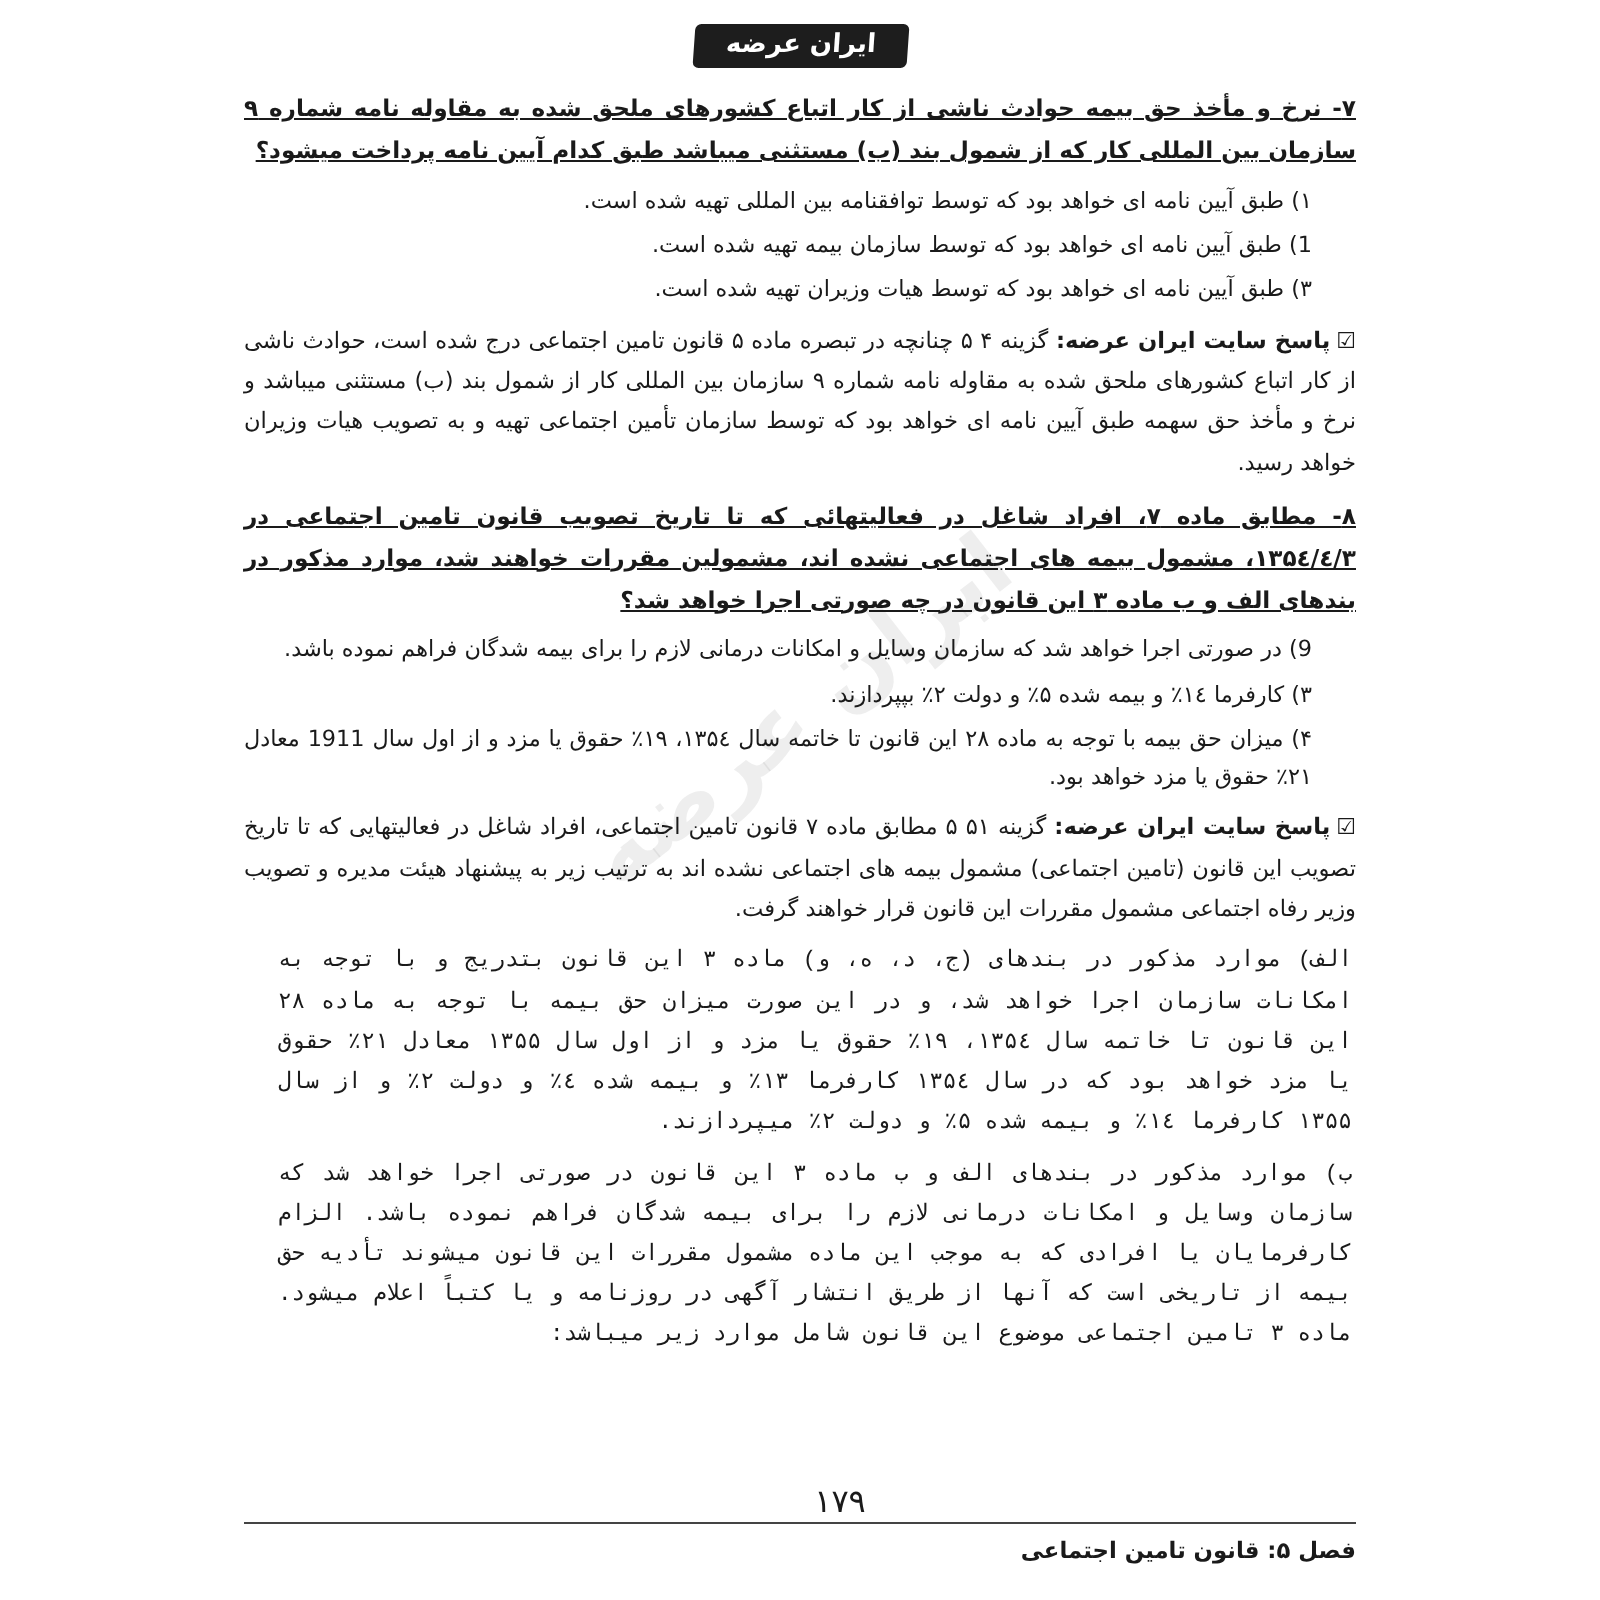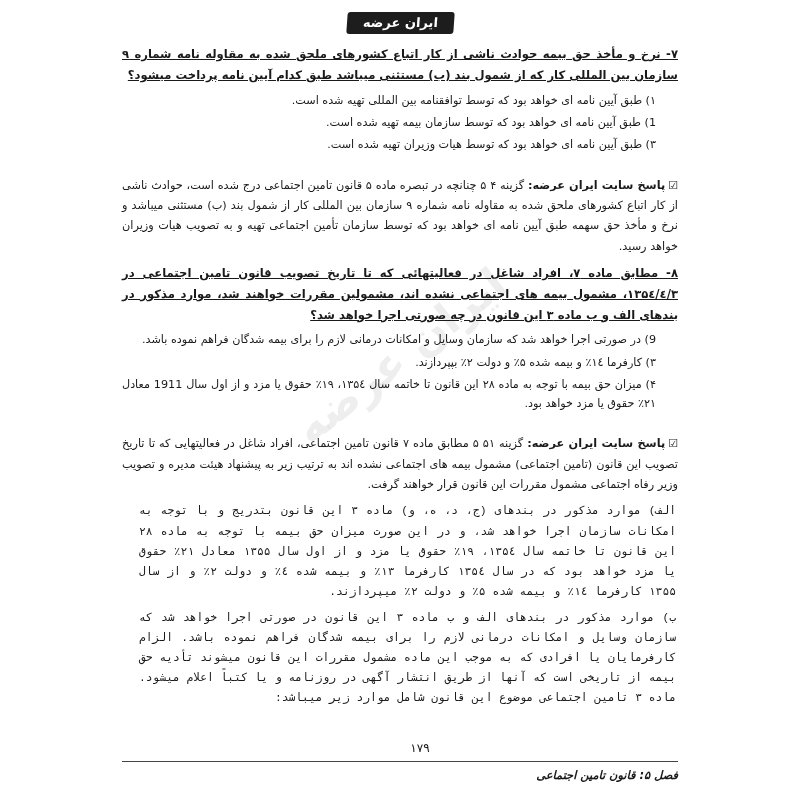--- a/index.html
+++ b/index.html
@@ -87,21 +87,21 @@
     margin-bottom: 5px;
     text-decoration: underline;
   }
   .opt {
     margin: 0 0 3px 0;
     padding-right: 22px;
     font-size: 11.2px;
     line-height: 1.72;
   }
   .answer {
-    margin: 21px 0 6px 0;
+    margin: 6px 0 6px 0;
     font-size: 11.3px;
     line-height: 1.8;
     text-align: justify;
     text-align-last: right;
   }
   .answer .lead {
     font-weight: bold;
   }
   .check {
     font-weight: bold;
@@ -130,29 +130,28 @@
     display: flex;
     align-items: center;
     justify-content: space-between;
     font-size: 11px;
   }
   .page-num {
     position: absolute;
     left: 0;
     right: 0;
     text-align: center;
-    font-size: 12px;
+    font-size: 16px;
     top: -20px;
     margin-left: 40px;
   }
   .chapter {
     font-weight: bold;
     font-size: 11.4px;
     margin-right: auto;
-    font-style: italic;
   }
   .spacer { flex: 1; }
 </style>
 </head>
 <body>
 
 <div class="page">
 
   <div class="header">
     <div class="header-rule"></div>

